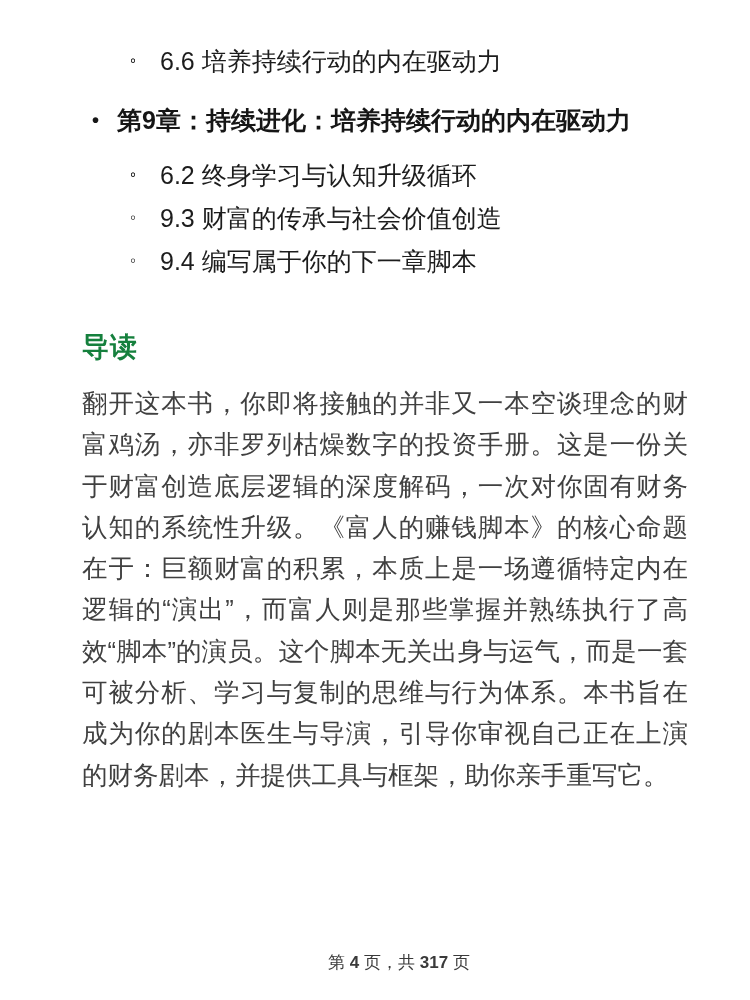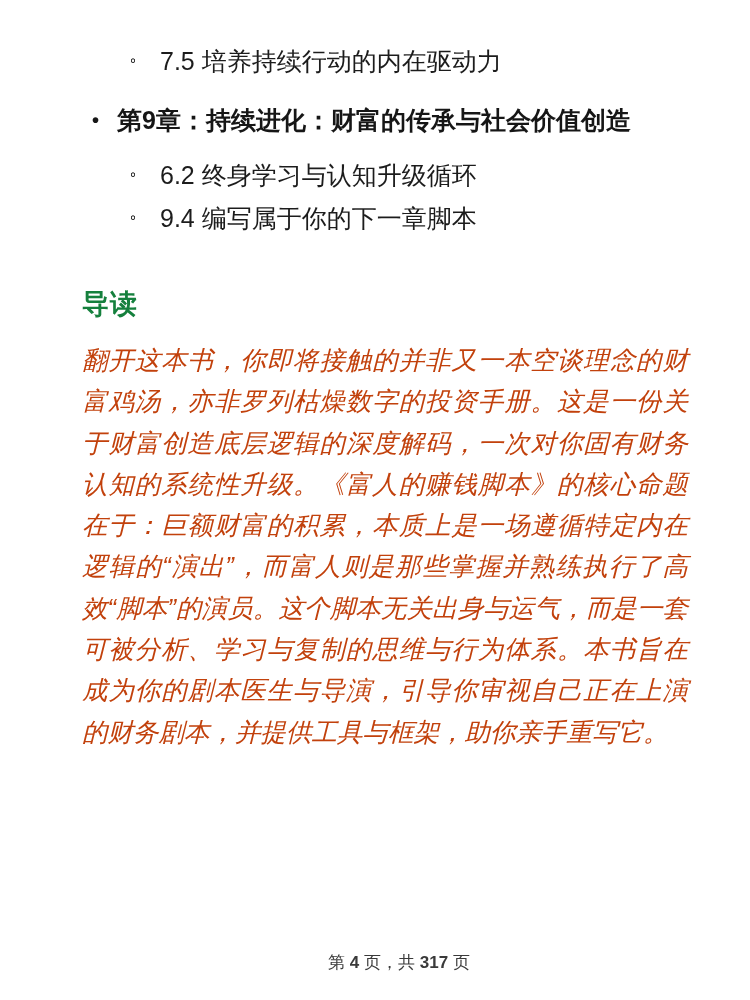--- a/index.html
+++ b/index.html
@@ -71,26 +71,25 @@
     font-size: 27px;
     font-weight: bold;
     margin: 46px 0 18px 20px;
     letter-spacing: 1px;
   }
 
   
   .body-text {
     font-size: 25.5px;
     line-height: 1.62;
-    color: #c2410c;
+    color: #404040;
     margin: 0 0 0 20px;
     text-align: justify;
     text-justify: inter-ideograph;
     max-width: 625px;
-    font-style: italic;
   }
 
   
   .footer {
     position: absolute;
     left: 0;
     right: 0;
     bottom: 26px;
     text-align: center;
     font-size: 17px;
@@ -105,35 +104,36 @@
 <body>
 
 <div class="page">
 
   <ul class="toc">
     <li class="toc-sub">
       <span class="bullet">◦</span>
     </li>
     <li class="toc-sub">
       <span class="bullet">◦</span>
-      <span>7.5 培养持续行动的内在驱动力</span>
+      <span>6.6 培养持续行动的内在驱动力</span>
     </li>
     <li class="toc-chapter">
       <span class="bullet-filled">•</span>
-      <span>第9章：持续进化：财富的传承与社会价值创造</span>
+      <span>第9章：持续进化：培养持续行动的内在驱动力</span>
     </li>
     <li class="toc-sub">
       <span class="bullet">◦</span>
     </li>
     <li class="toc-sub">
       <span class="bullet">◦</span>
       <span>6.2 终身学习与认知升级循环</span>
     </li>
     <li class="toc-sub">
       <span class="bullet">◦</span>
+      <span>9.3 财富的传承与社会价值创造</span>
     </li>
     <li class="toc-sub">
       <span class="bullet">◦</span>
       <span>9.4 编写属于你的下一章脚本</span>
     </li>
   </ul>
 
   <h2 class="section-heading">导读</h2>
 
   <p class="body-text">翻开这本书，你即将接触的并非又一本空谈理念的财富鸡汤，亦非罗列枯燥数字的投资手册。这是一份关于财富创造底层逻辑的深度解码，一次对你固有财务认知的系统性升级。《富人的赚钱脚本》的核心命题在于：巨额财富的积累，本质上是一场遵循特定内在逻辑的“演出”，而富人则是那些掌握并熟练执行了高效“脚本”的演员。这个脚本无关出身与运气，而是一套可被分析、学习与复制的思维与行为体系。本书旨在成为你的剧本医生与导演，引导你审视自己正在上演的财务剧本，并提供工具与框架，助你亲手重写它。</p>

